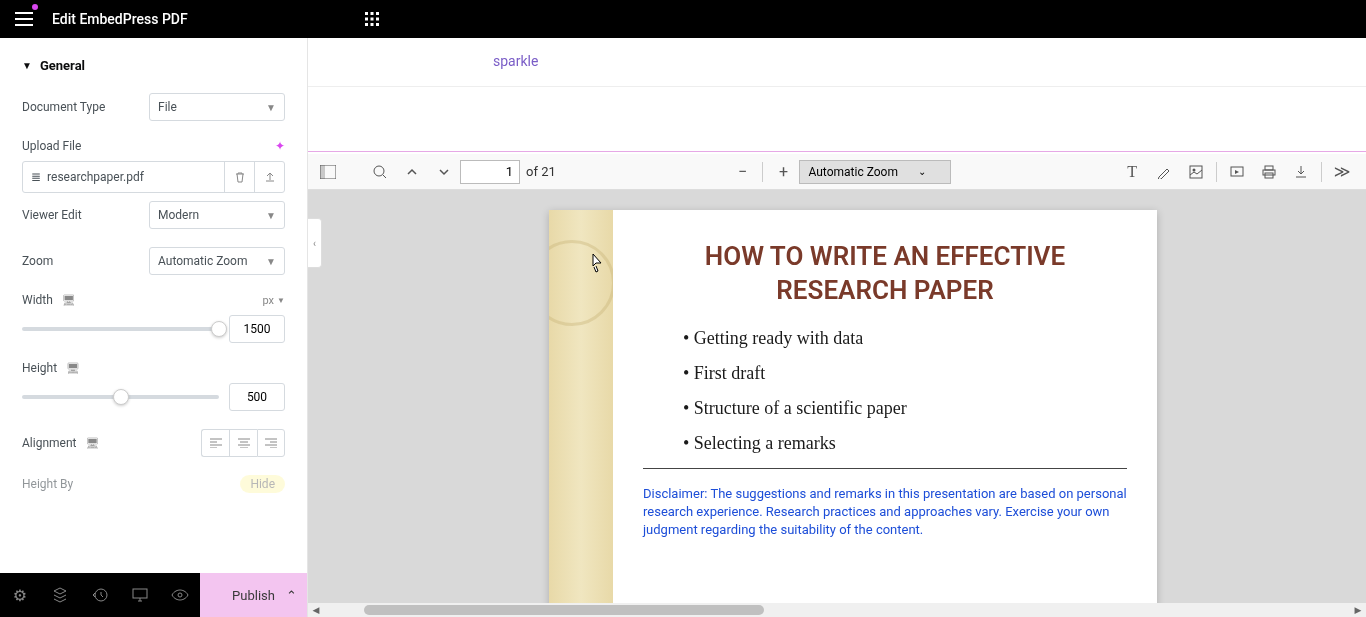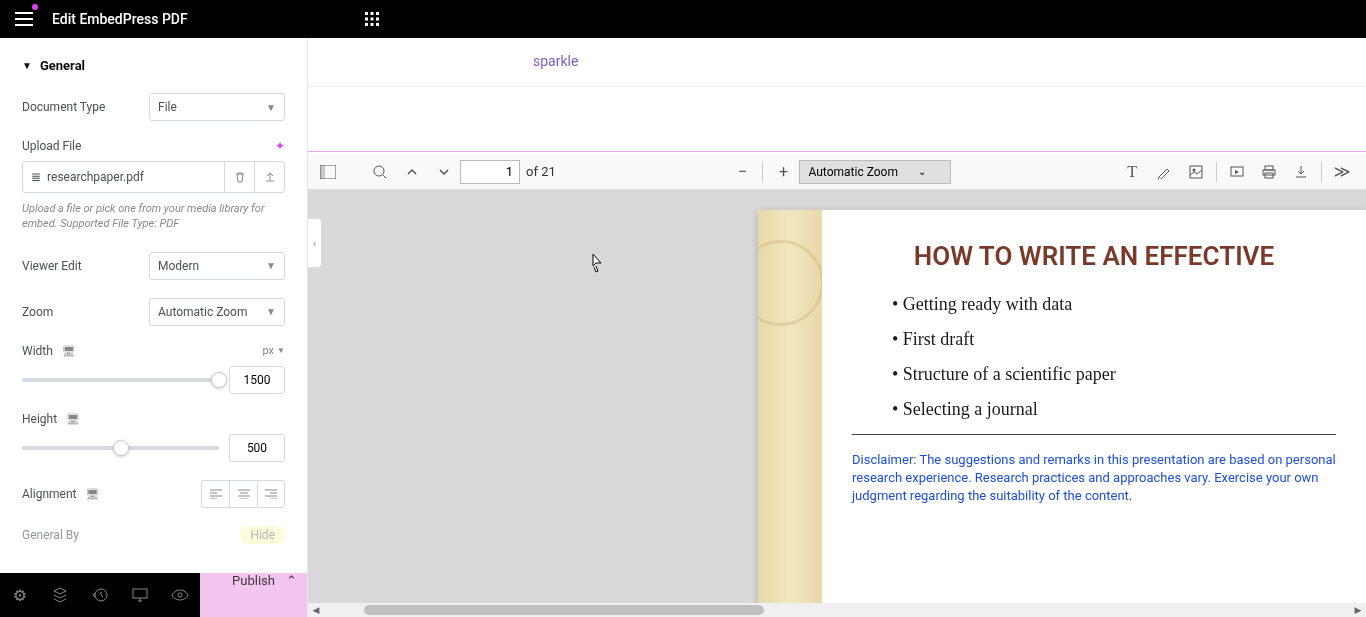--- a/index.html
+++ b/index.html
@@ -46,39 +46,39 @@
 .align-btn { width: 28px; height: 28px; border: 1px solid #d5dadf; display: flex; align-items: center; justify-content: center; font-size: 11px; color: #888; cursor: pointer; }
 .align-btn:not(:last-child) { border-right: none; }
 .align-btn:first-child { border-radius: 3px 0 0 3px; }
 .align-btn:last-child { border-radius: 0 3px 3px 0; }
 
 .hide-badge { background: #fef9c3; border-radius: 10px; padding: 2px 10px; font-size: 12px; color: #888; }
 
 
 .bottombar { height: 44px; background: #000; display: flex; align-items: center; color: #888; }
 .bb-icon { width: 40px; height: 44px; display: flex; align-items: center; justify-content: center; cursor: pointer; }
-.publish { flex: 1; height: 44px; background: #f3c5f0; color: #3a3a3a; display: flex; align-items: flex-start; justify-content: center; font-size: 13px; cursor: pointer; position: relative; }
+.publish { flex: 1; height: 44px; background: #f3c5f0; color: #3a3a3a; display: flex; align-items: center; justify-content: center; font-size: 13px; cursor: pointer; position: relative; }
 .publish-arrow { position: absolute; right: 10px; }
 
 
 .content { flex: 1; display: flex; flex-direction: column; position: relative; background: #fff; }
 .content-top { height: 46px; display: flex; align-items: center; padding-left: 185px; }
-.breadcrumb-text { color: #7a5dc7; font-size: 14px; margin-left: 40px; }
+.breadcrumb-text { color: #7a5dc7; font-size: 14px; }
 .pink-line { height: 1px; background: #e6a8e6; margin: 64px 0 0 0; }
 
 .pdf-toolbar { height: 36px; background: #f9f9f9; border-bottom: 1px solid #ddd; display: flex; align-items: center; padding: 0 8px; margin-top: 2px; position: relative; }
 .tb-btn { width: 32px; height: 32px; display: flex; align-items: center; justify-content: center; color: #555; cursor: pointer; }
 .tb-sep { width: 1px; height: 20px; background: #ccc; margin: 0 4px; }
 .page-input { width: 60px; height: 24px; border: 1px solid #bbb; text-align: right; padding-right: 6px; font-size: 13px; }
 .page-total { font-size: 13px; color: #333; padding: 0 6px; }
 .tb-spacer { flex: 1; }
 .zoom-select { height: 24px; background: #e0e0e0; border: 1px solid #bbb; padding: 0 24px 0 8px; font-size: 12px; display: flex; align-items: center; gap: 20px; cursor: pointer; }
 .tb-right { margin-left: auto; display: flex; align-items: center; }
 
-.pdf-viewer { flex: 1; background: #d9d9d9; overflow: hidden; display: flex; justify-content: flex-end; padding-top: 20px; padding-left: 32px; }
+.pdf-viewer { flex: 1; background: #d9d9d9; overflow: hidden; display: flex; justify-content: center; padding-top: 20px; padding-left: 32px; }
 .pdf-page { width: 608px; background: #fff; box-shadow: 0 2px 8px rgba(0,0,0,0.2); display: flex; }
 .pdf-margin { width: 64px; background: linear-gradient(90deg, #e8d9a8 0%, #f0e6c0 50%, #e8d9a8 100%); position: relative; overflow: hidden; }
 .pdf-margin::before { content: ""; position: absolute; top: 30px; left: -20px; width: 80px; height: 80px; border: 3px solid rgba(200,180,120,0.4); border-radius: 50%; }
 .pdf-body { flex: 1; padding: 30px 30px 10px 30px; }
 .pdf-title { font-family: Georgia, serif; font-size: 26px; color: #7a3a2a; text-align: center; font-weight: 600; line-height: 1.3; margin-bottom: 20px; }
 .pdf-bullets { list-style: none; padding-left: 40px; }
 .pdf-bullets li { font-family: Georgia, serif; font-size: 18px; color: #1a1a1a; margin-bottom: 14px; }
 .pdf-bullets li::before { content: "• "; }
 .pdf-hr { border: none; border-top: 1px solid #444; margin: 10px 0; }
 .pdf-disclaimer { font-size: 13px; color: #1d4ed8; padding: 6px 0; line-height: 1.4; }
@@ -150,21 +150,20 @@
           <svg width="12" height="12" viewBox="0 0 12 12">
               <path d="M2 3h8M4 3V2h4v1M3 3l1 8h4l1-8" stroke="#888" fill="none"></path>
             </svg>
         </div>
         <div class="file-icon-btn">
           <svg width="12" height="12" viewBox="0 0 12 12">
               <path d="M6 9V3M3 5l3-3 3 3M2 10h8" stroke="#888" fill="none"></path>
             </svg>
         </div>
       </div>
-      <div class="help-text">Upload a file or pick one from your media library for embed. Supported File Type: PDF</div>
 
       <div class="field-row">
         <span class="field-label">Viewer Edit</span>
         <div class="select-box">
           <span>Modern</span>
           <span class="chevron">▼</span>
         </div>
       </div>
 
       <div class="field-row">
@@ -223,21 +222,21 @@
           </div>
           <div class="align-btn">
             <svg width="12" height="10" viewBox="0 0 12 10">
                 <path d="M0 1h12M5 4h7M0 7h12M5 10h7" stroke="#888"></path>
               </svg>
           </div>
         </div>
       </div>
 
       <div class="field-row" style="opacity:0.6">
-        <span class="field-label">General By</span>
+        <span class="field-label">Height By</span>
         <span class="hide-badge">Hide</span>
       </div>
     </div>
 
     <div class="bottombar">
       <div class="bb-icon">⚙</div>
       <div class="bb-icon">
         <svg width="16" height="16" viewBox="0 0 16 16">
             <path d="M2 4l6-3 6 3-6 3z M2 8l6 3 6-3 M2 12l6 3 6-3" stroke="#888" fill="none"></path>
           </svg>
@@ -350,26 +349,27 @@
         <div class="tb-btn">≫</div>
       </div>
     </div>
 
     <div class="pdf-viewer">
       <div class="pdf-page">
         <div class="pdf-margin"></div>
         <div class="pdf-body">
           <div class="pdf-title">
             <span>HOW TO WRITE AN EFFECTIVE</span><br>
+            <span>RESEARCH PAPER</span>
           </div>
           <ul class="pdf-bullets">
             <li>Getting ready with data</li>
             <li>First draft</li>
             <li>Structure of a scientific paper</li>
-            <li>Selecting a journal</li>
+            <li>Selecting a remarks</li>
           </ul>
           <hr class="pdf-hr">
           <div class="pdf-disclaimer">Disclaimer: The suggestions and remarks in this presentation are based on personal research experience. Research practices and approaches vary. Exercise your own judgment regarding the suitability of the content.</div>
         </div>
       </div>
     </div>
 
     <div class="hscroll">
       <div class="hscroll-arrow">◀</div>
       <div class="hscroll-thumb"></div>

